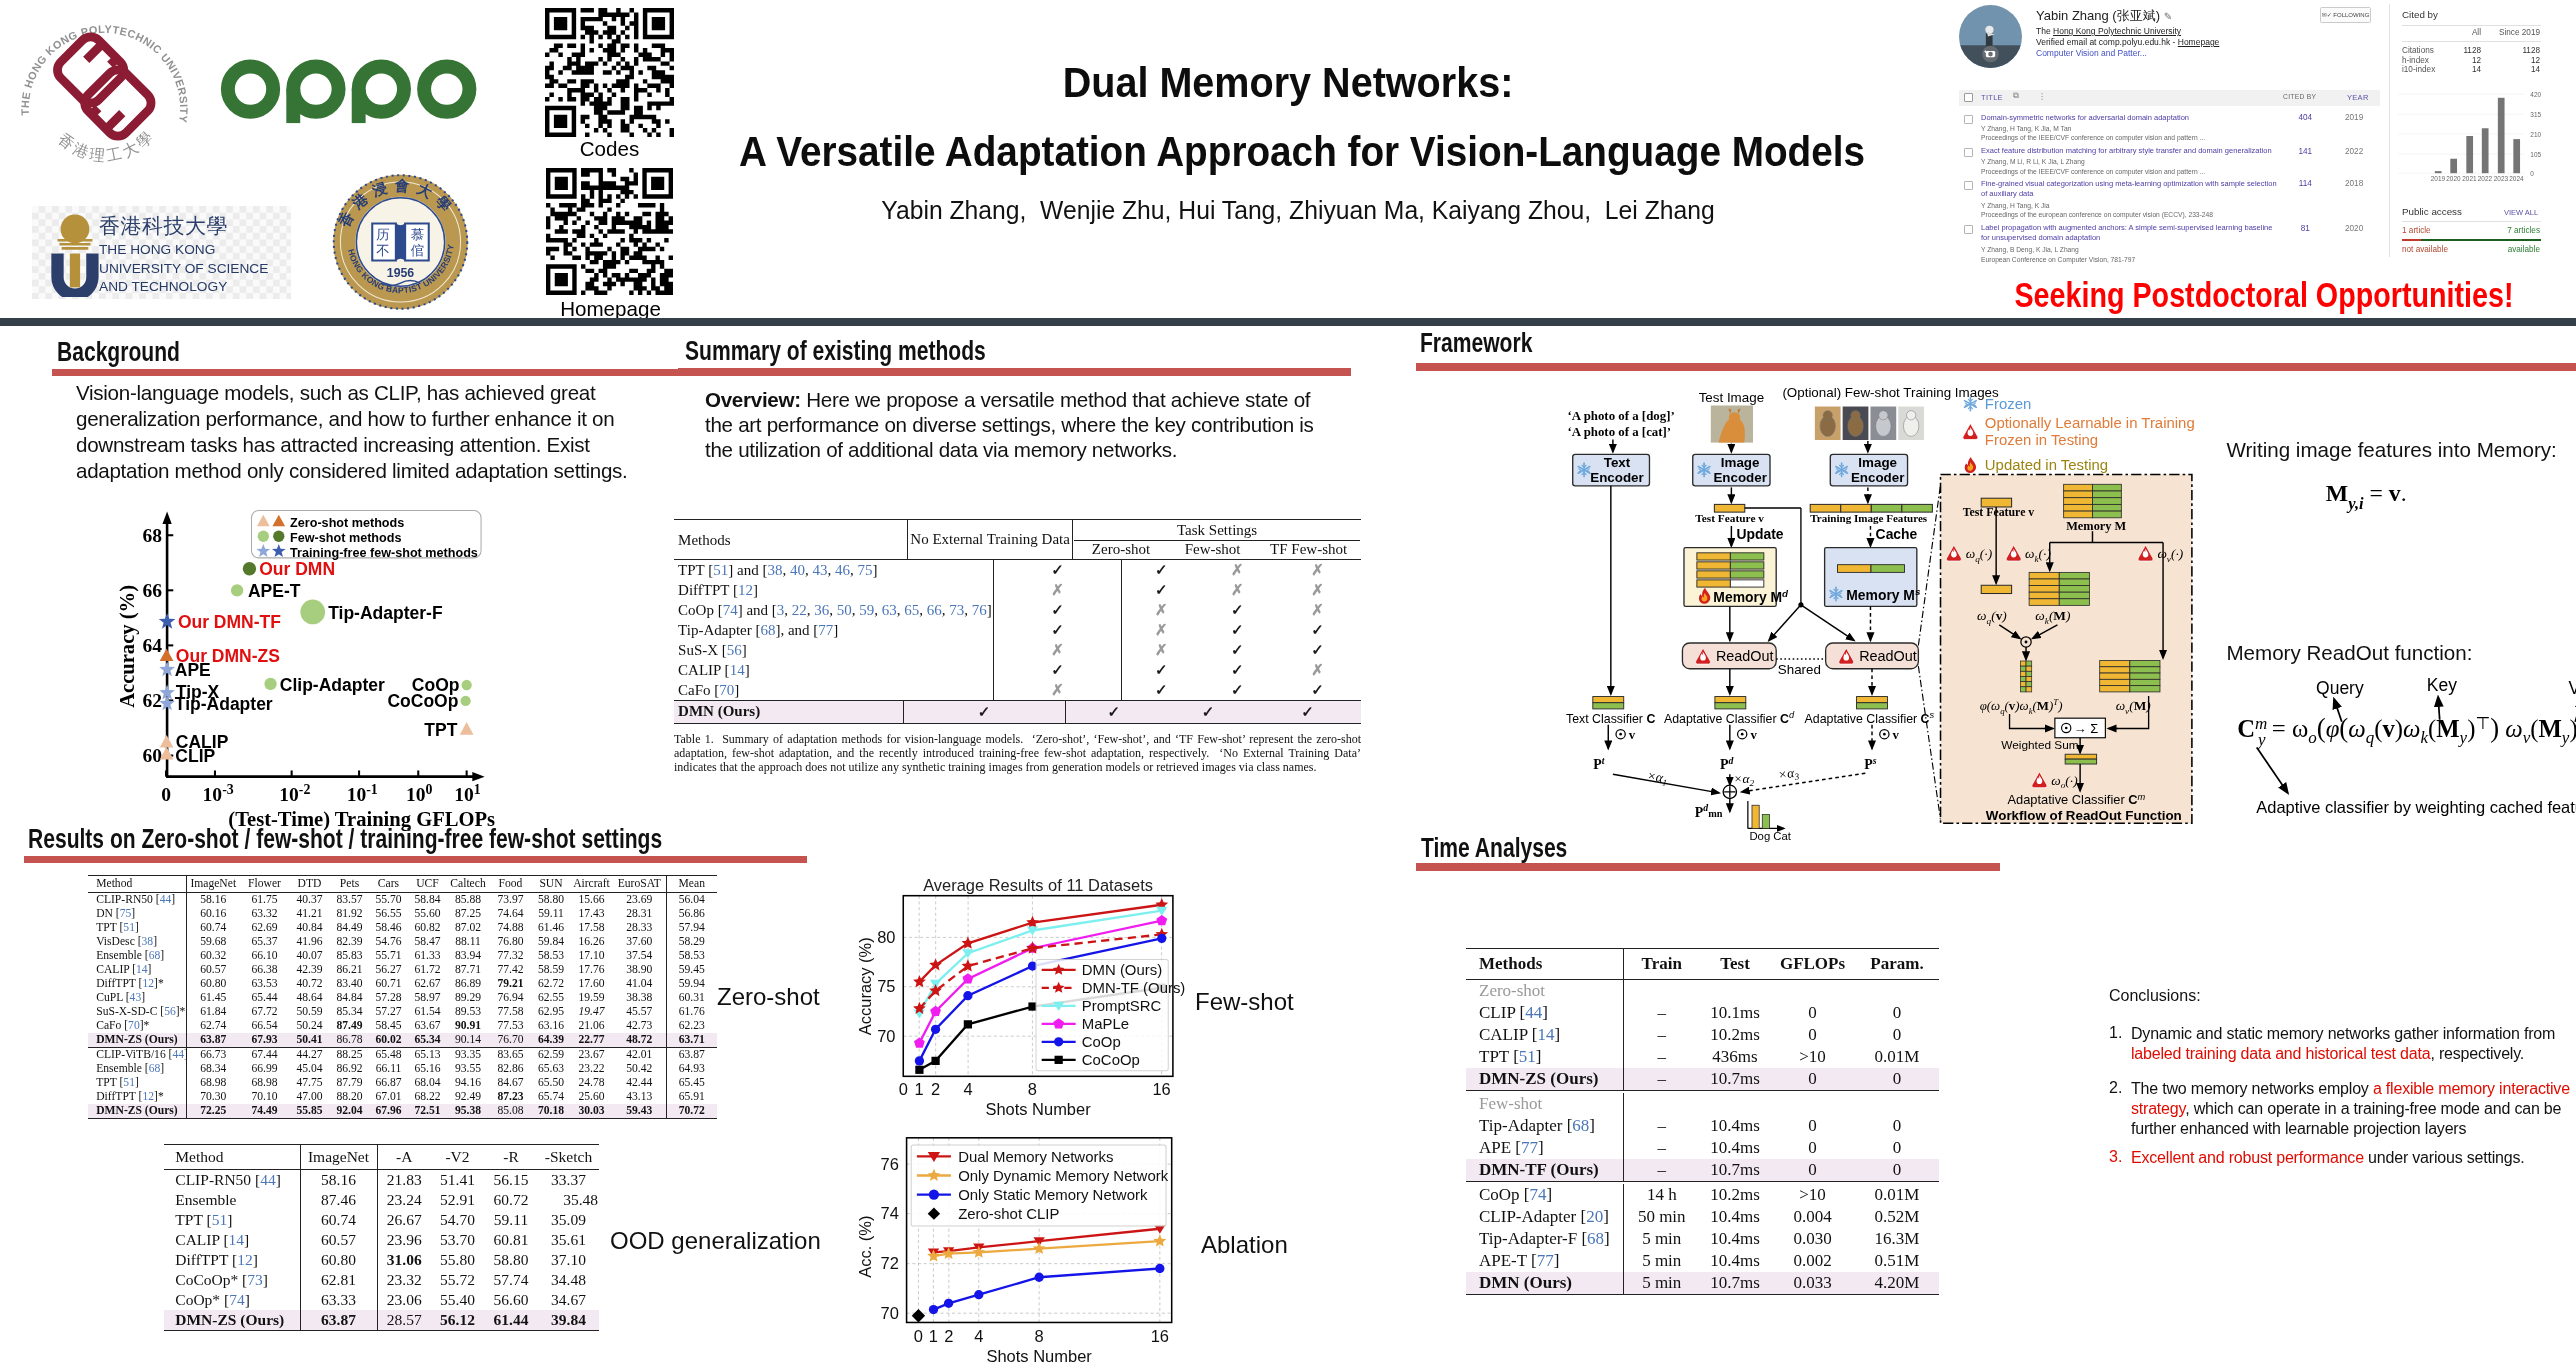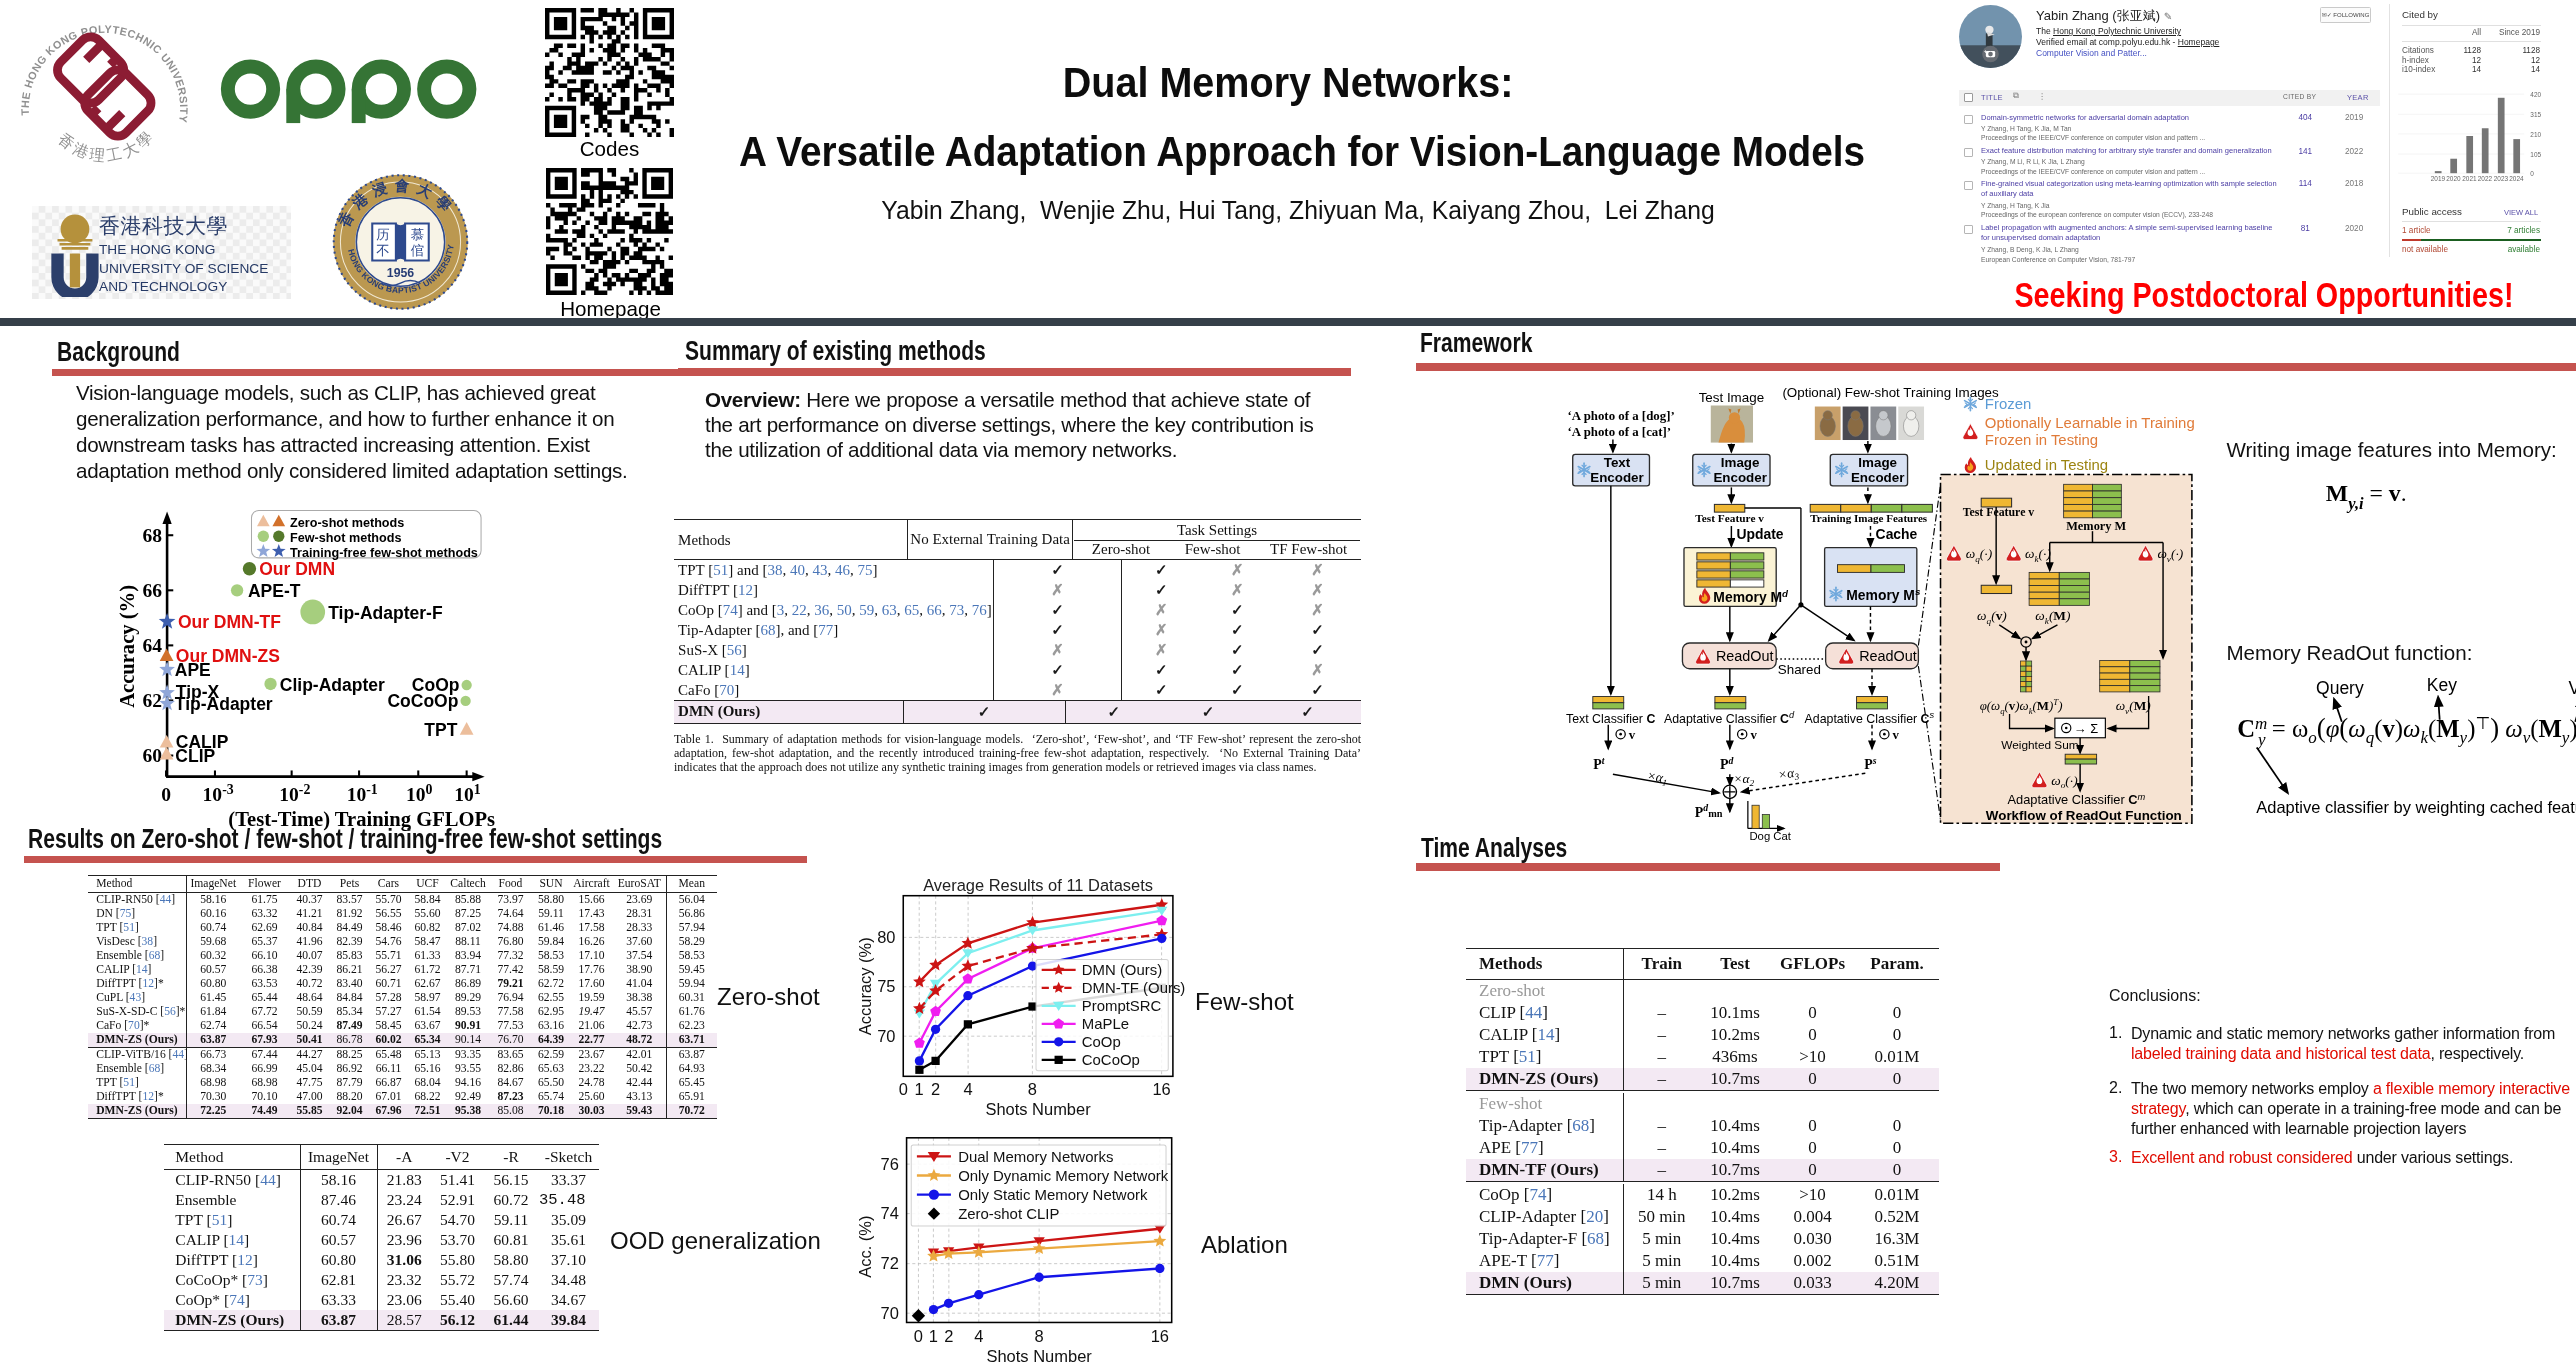--- a/index.html
+++ b/index.html
@@ -698,21 +698,21 @@
           <td style="text-align:center;">51.41</td>
           <td style="text-align:center;">56.15</td>
           <td style="text-align:center;">33.37</td>
         </tr>
 <tr style="height:19px;">
           <td style="padding-left:11.3px;white-space:nowrap;">Ensemble</td>
           <td style="text-align:center;border-left:1px solid #222;">87.46</td>
           <td style="text-align:center;border-left:1px solid #222;">23.24</td>
           <td style="text-align:center;">52.91</td>
           <td style="text-align:center;">60.72</td>
-          <td style="text-align:left;font-family:Liberation Mono, monospace;">35.48</td>
+          <td style="text-align:right;">35.48</td>
         </tr>
 <tr style="height:19px;">
           <td style="padding-left:11.3px;white-space:nowrap;">TPT [<span class="blu">51</span>]</td>
           <td style="text-align:center;border-left:1px solid #222;">60.74</td>
           <td style="text-align:center;border-left:1px solid #222;">26.67</td>
           <td style="text-align:center;">54.70</td>
           <td style="text-align:center;">59.11</td>
           <td style="text-align:center;">35.09</td>
         </tr>
 <tr style="height:19px;">
@@ -1274,14 +1274,14 @@
 
 <div class="abs" style="left:2109px;top:987px;font-size:16px;color:#111;">Conclusions:</div>
 <div class="abs" style="left:2109px;top:1024px;font-size:16px;color:#111;">1.</div>
 <div class="abs" style="left:2131px;top:1024px;width:515px;font-size:16px;line-height:20px;color:#111;letter-spacing:-0.2px;">Dynamic and static memory networks gather information from<br>
 <span style="color:#e00b00;">labeled training data and historical test data</span>, respectively.</div>
 <div class="abs" style="left:2109px;top:1079px;font-size:16px;color:#111;">2.</div>
 <div class="abs" style="left:2131px;top:1079px;width:515px;font-size:16px;line-height:20px;color:#111;letter-spacing:-0.2px;">The two memory networks employ <span style="color:#e00b00;">a flexible memory interactive<br>
 strategy</span>, which can operate in a training-free mode and can be<br>
 further enhanced with learnable projection layers</div>
 <div class="abs" style="left:2109px;top:1148px;font-size:16px;color:#e00b00;">3.</div>
-<div class="abs" style="left:2131px;top:1148px;width:515px;font-size:16px;line-height:20px;color:#111;letter-spacing:-0.2px;"><span style="color:#e00b00;">Excellent and robust considered</span> under various settings.</div>
+<div class="abs" style="left:2131px;top:1148px;width:515px;font-size:16px;line-height:20px;color:#111;letter-spacing:-0.2px;"><span style="color:#e00b00;">Excellent and robust performance</span> under various settings.</div>
 
 
 </body></html>

